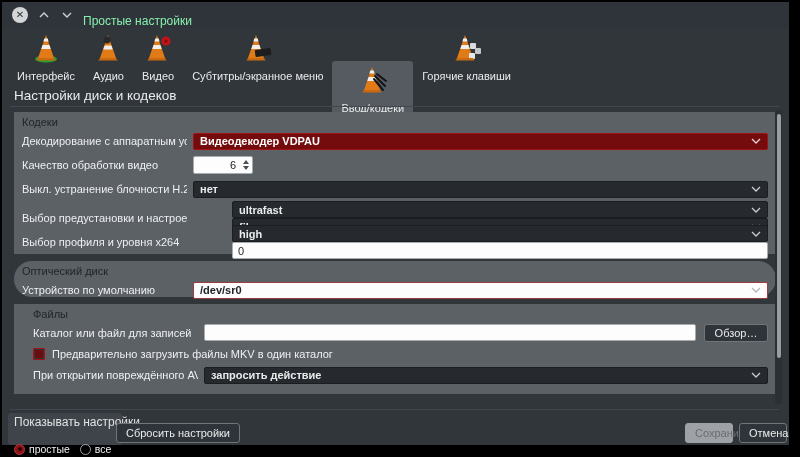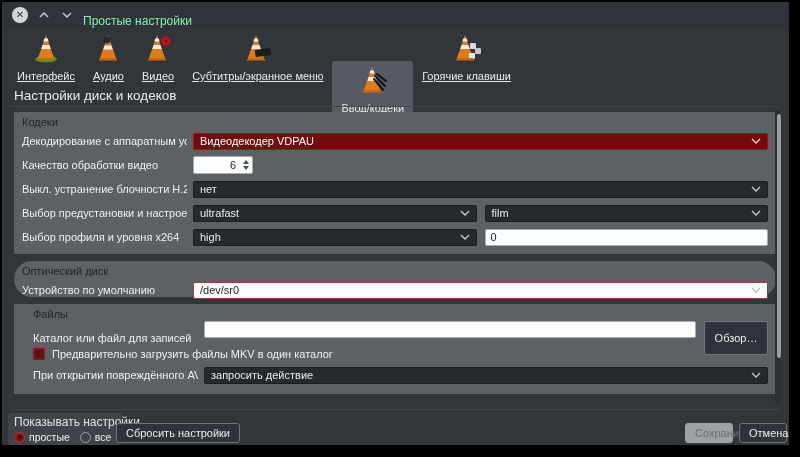--- a/index.html
+++ b/index.html
@@ -12,72 +12,72 @@
   .titlebar { position:absolute; left:0; top:0; width:100%; height:26px;
               background:#2f343a; display:flex; align-items:center; gap:9px; padding-left:10px; }
   .closebtn { width:16px; height:16px; border-radius:50%; background:#d3d5d7; color:#2f343a;
               font-size:10px; line-height:16px; text-align:center; font-weight:bold; cursor:default; }
   .shadebtn { width:14px; height:14px; display:flex; align-items:center; justify-content:center; }
   .title-text { font-size:12px; color:#86efac;margin-top:11px; }
 
   
   .toolbar { position:absolute; left:6px; top:27px; height:54px; display:flex; align-items:flex-start; }
   .tb-item { display:flex; flex-direction:column; align-items:center; gap:2px;
-             padding:3px 9px 4px; border-radius:3px;text-decoration:underline; }
+             padding:3px 9px 4px; border-radius:3px; }
   .tb-item.selected { background:#565b61;margin-top:32px; }
   .tb-label { font-size:11px; color:#e9ebec; white-space:nowrap; }
 
   
   .page-title { position:absolute; left:12px; top:86px; font-size:13.5px; color:#e9ebec; }
   .sep { position:absolute; left:8px; right:10px; height:1px; background:#42474d; }
   .sep1 { top:104px; } .sep2 { top:407px; }
 
   
   .content { position:absolute; left:12px; top:110px; width:762px; }
   .panel { background:#5c6166; margin-bottom:7px; padding:2px 8px 4px; }
   .panel-title { text-align:left; font-size:11px; color:#212529; padding:2px 0 1px; }
   .row { display:grid; grid-template-columns:165px 1fr; align-items:center; height:24px; column-gap:6px; }
   .row-label { font-size:11px; color:#eef0f2; white-space:nowrap; overflow:hidden; }
-  .dual { display:grid; grid-template-columns:1fr 1fr; column-gap:8px; }
+  .dual { display:grid; grid-template-columns:1fr; column-gap:8px;margin-left:39px; }
   .rec-grid { display:grid; grid-template-columns:1fr 64px; column-gap:8px; }
 
   
   .combo { height:17px; display:flex; align-items:center; justify-content:space-between;
-           padding:0 6px; font-size:11px; border-radius:2px; }
+           padding:0 6px; font-size:11px; border-radius:2px;font-weight:bold; }
   .combo-dark { background:#26292d; border:1px solid #1b1e21; color:#e9ebec; }
   .combo-red  { background:#740c0e; border:1px solid #a31114; color:#ffffff; }
   .combo-white { background:#fdfdfd; border:1px solid #9b3d3f; color:#1c1f22; }
   .input-white { height:17px; background:#fdfdfd; border:1px solid #a9acaf; color:#1c1f22;
                  font-size:11px; padding:0 5px; width:100%; border-radius:2px;
                  font-family:"Liberation Sans","DejaVu Sans",sans-serif; }
   .spin { width:60px; height:18px; background:#fdfdfd; border:1px solid #a9acaf; border-radius:2px;
           display:flex; align-items:stretch; }
   .spin-val { flex:1; text-align:right; font-size:11px; color:#1c1f22; line-height:16px; padding-right:3px; }
   .spin-btns { width:13px; display:flex; flex-direction:column; justify-content:center; align-items:center; gap:2px; }
   .arrow-up { width:0; height:0; border-left:3px solid transparent; border-right:3px solid transparent;
               border-bottom:4px solid #4a4e52; }
   .arrow-down { width:0; height:0; border-left:3px solid transparent; border-right:3px solid transparent;
                 border-top:4px solid #4a4e52; }
   .checkbox-row { display:flex; align-items:center; gap:7px; height:18px; }
   .checkbox { width:12px; height:12px; border:1px solid #a31114; background:#31363b;
               display:flex; align-items:center; justify-content:center; border-radius:1px; }
   .checkbox .fill { width:8px; height:8px; background:#6e0b0d; }
   .btn { font-size:11px; color:#e9ebec; background:#2f343a; border:1px solid #70757a;
          border-radius:3px; padding:3px 9px; white-space:nowrap; }
-  .browse-btn { height:34px; padding:0 8px; line-height:16px; text-align:center; }
+  .browse-btn { height:18px; padding:0 8px; line-height:16px; text-align:center; }
 
   
   .scroll-track { position:absolute; left:773px; top:108px; width:7px; height:294px; background:#2b3035; border-radius:3px; }
   .scroll-thumb { position:absolute; left:775px; top:112px; width:4px; height:244px; background:#999ea3; border-radius:2px; }
 
   
   .groupbox { position:absolute; left:6px; top:411px; width:114px; height:32px;
               background:#3f444a; border-radius:3px; padding:2px 6px; }
   .groupbox-title { font-size:12px; color:#dfe1e3; white-space:nowrap; }
-  .radio-row { display:flex; align-items:center; gap:10px; margin-top:2px; }
+  .radio-row { display:flex; align-items:center; gap:10px; margin-top:14px; }
   .radio-opt { display:flex; align-items:center; gap:4px; font-size:10.5px; color:#eef0f2; }
   .radio { width:11px; height:11px; border-radius:50%; }
   .radio.on { background:#8d1215; border:1px solid #b3373a; display:flex; align-items:center; justify-content:center; }
   .radio.on .dot { width:4px; height:4px; border-radius:50%; background:#2a0405; }
   .radio.off { border:1px solid #9aa0a5; background:transparent; }
   .reset-btn { position:absolute; left:114px; top:421px; }
   .save-btn { position:absolute; left:683px; top:421px; width:48px; text-align:center;
               background:#9ea2a6; border:1px solid #9ea2a6; color:#686d72; }
   .cancel-btn { position:absolute; left:737px; top:421px; width:48px; text-align:center; }
 </style>

